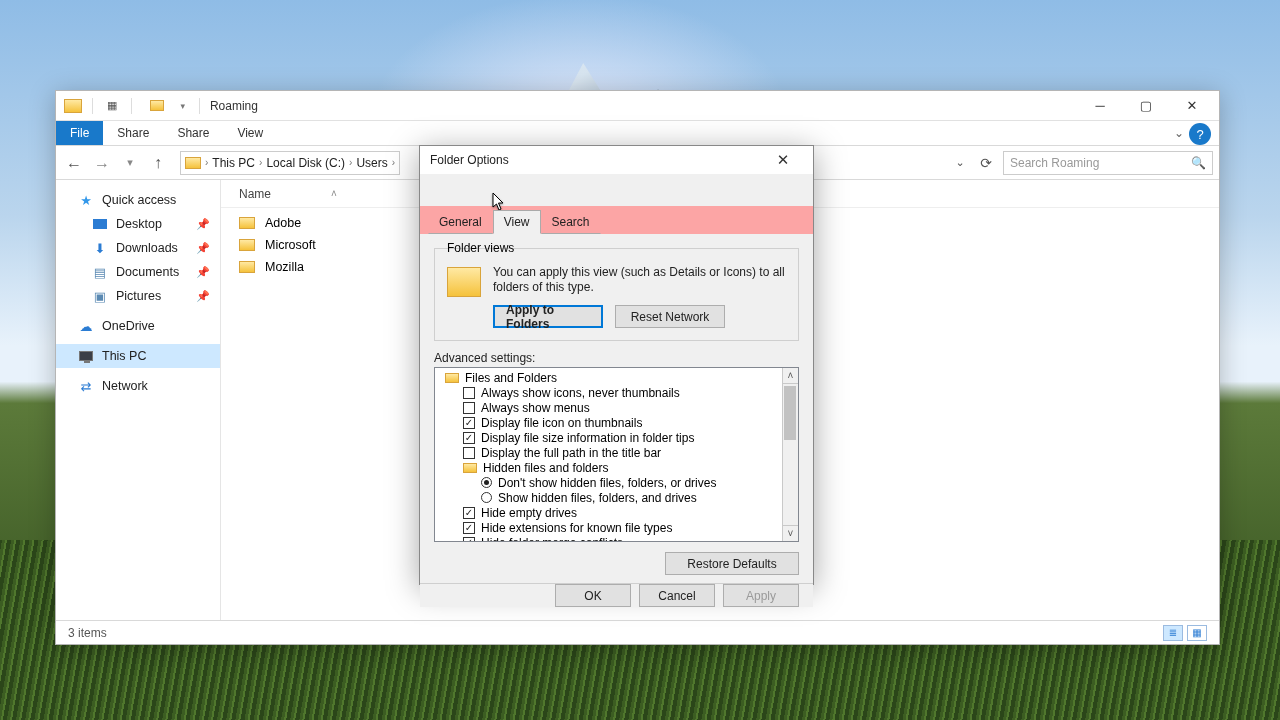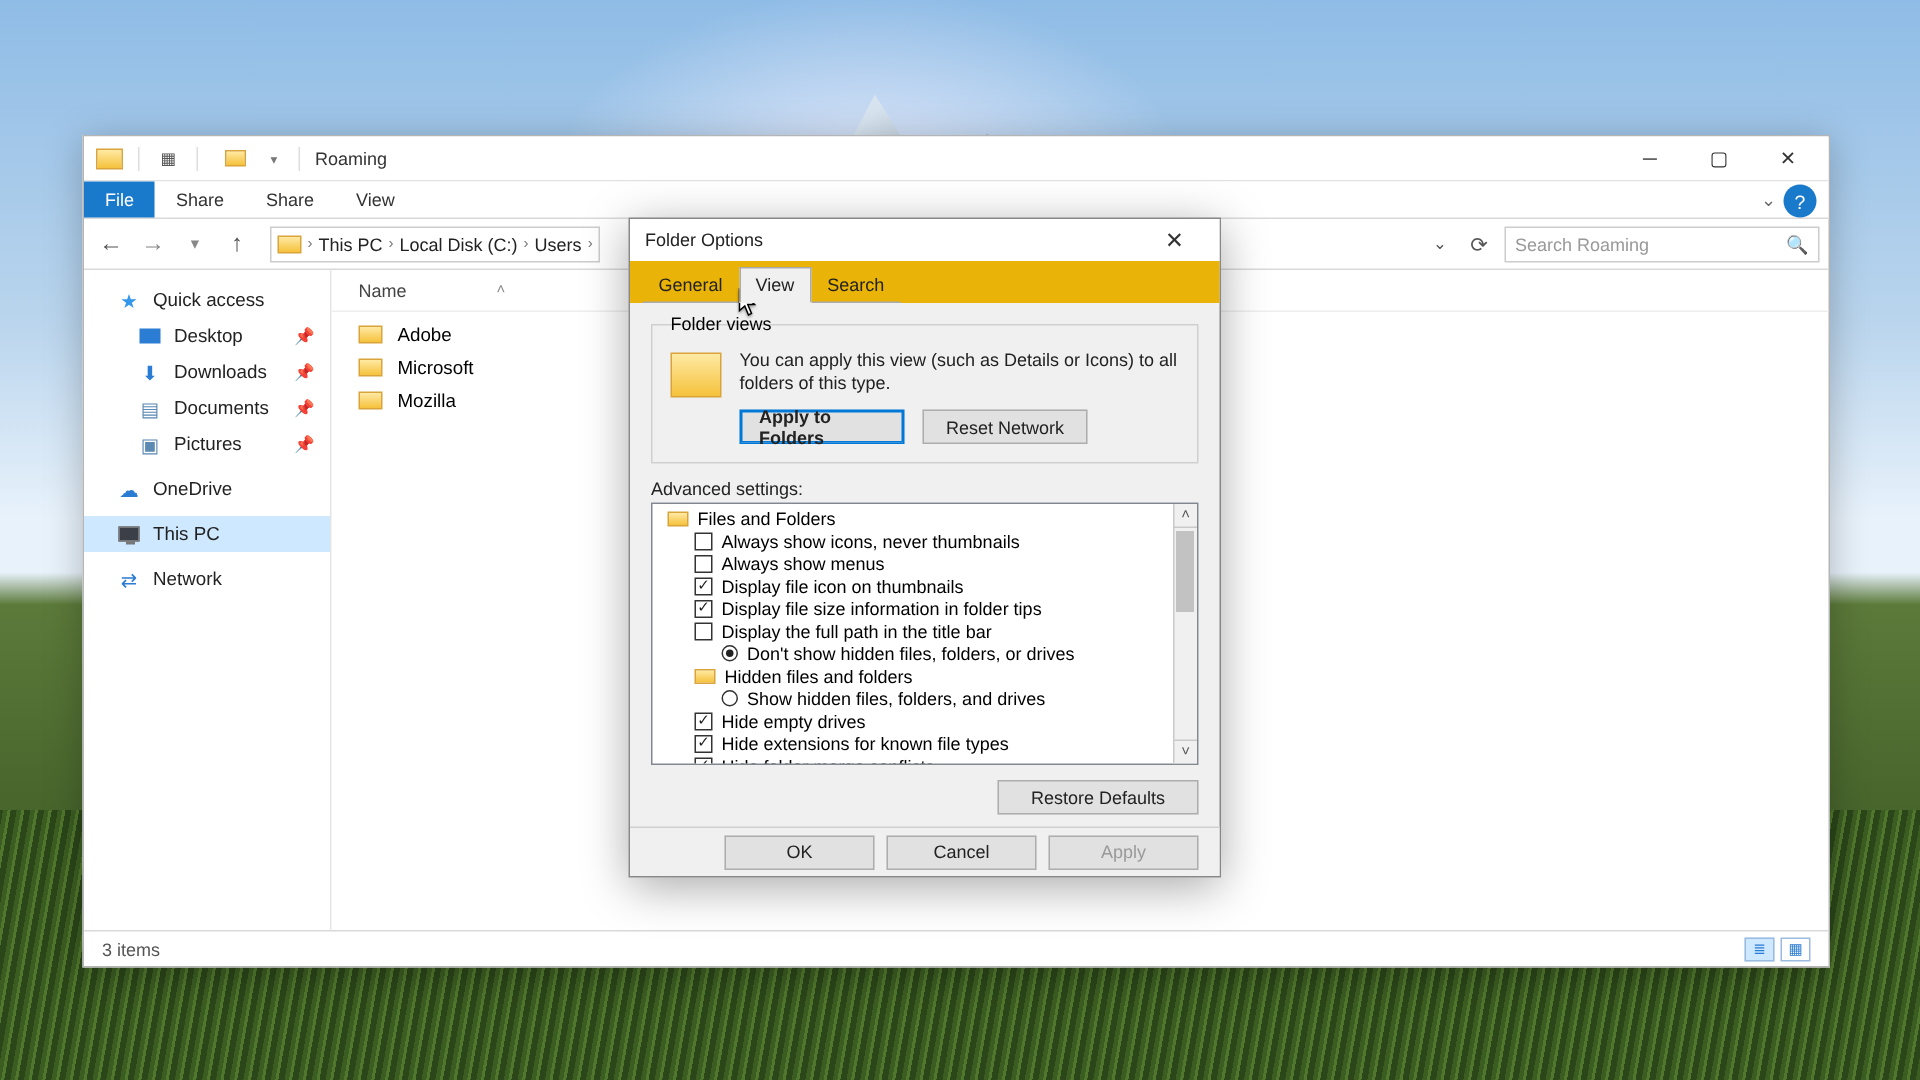--- a/index.html
+++ b/index.html
@@ -104,21 +104,21 @@
 
   
   .dialog {
     position:absolute; left:419px; top:145px; width:395px; height:440px;
     background:#f0f0f0; border:1px solid #888;
     box-shadow: 0 6px 30px rgba(0,0,0,0.35);
     display:flex; flex-direction:column; font-size:12px;
   }
   .dlg-title { height:28px; background:#fff; display:flex; align-items:center; padding:0 10px; color:#222;}
   .dlg-close { margin-left:auto; width:40px; height:28px; display:flex; align-items:center; justify-content:center; font-size:15px; color:#333;}
-  .dlg-tabs { display:flex; padding:4px 8px 0 8px; gap:0; background:#eab308;}
+  .dlg-tabs { display:flex; padding:4px 8px 0 8px; gap:0; background:#fca5a5;margin-top:32px;}
   .dlg-tab { padding:4px 10px; border:1px solid transparent; color:#222; position:relative;}
   .dlg-tab.active { background:#f0f0f0; border:1px solid #aaa; border-bottom:1px solid #f0f0f0; z-index:2;}
   .dlg-tab:not(.active){ border-bottom:1px solid #aaa; }
   .dlg-body { flex:1; padding:8px 14px; position:relative;}
   .group-box { border:1px solid #cfcfcf; padding:10px 12px 12px 12px; margin:6px 0 10px 0;}
   .group-title { position:relative; top:-18px; left:-4px; background:#f0f0f0; padding:0 4px; display:inline-block; height:0;}
   .folder-views-row { display:flex; gap:12px; align-items:flex-start; margin-top:-8px;}
   .big-folder { width:34px; height:30px; background:linear-gradient(#ffe9a3,#f5c23c); border:1px solid #d9a43b; margin-top:2px;}
   .fv-text { flex:1; color:#222; line-height:1.25;}
   .fv-btns { display:flex; gap:12px; margin-top:8px; margin-left:46px;}
@@ -143,21 +143,21 @@
     position:absolute; right:0; width:16px; height:16px; background:#f0f0f0; border-left:1px solid #c9c9c9;
     display:flex; align-items:center; justify-content:center; font-size:10px; color:#555;
   }
   .tree .scroll-up{ top:0; border-bottom:1px solid #c9c9c9;}
   .tree .scroll-dn{ bottom:0; border-top:1px solid #c9c9c9;}
   .tree .scroll-track{ position:absolute; right:0; top:16px; bottom:16px; width:16px; background:#f0f0f0; border-left:1px solid #c9c9c9;}
   .tree .scroll-thumb{ position:absolute; right:2px; top:18px; width:12px; height:54px; background:#c2c2c2;}
 
   .restore-row { display:flex; justify-content:flex-end; margin-top:10px;}
   .dlg-footer { height:42px; border-top:1px solid #cfcfcf; display:flex; align-items:center; justify-content:flex-end; gap:8px; padding:0 14px; background:#f0f0f0;}
-  .dlg-footer .btn { width:100px; justify-content:center;}
+  .dlg-footer .btn { width:76px; justify-content:center;}
 
   .cursor {
     position:absolute; left:492px; top:192px; width:14px; height:20px; pointer-events:none;
   }
   .cursor svg { filter: drop-shadow(0 1px 1px rgba(0,0,0,0.4)); }
 </style>
 </head>
 <body>
 
 <div class="desktop-bg"></div>
@@ -353,27 +353,27 @@
             <span>Display file icon on thumbnails</span>
           </div>
         <div class="node lvl2">
             <span class="chk on"></span>
             <span>Display file size information in folder tips</span>
           </div>
         <div class="node lvl2">
             <span class="chk"></span>
             <span>Display the full path in the title bar</span>
           </div>
+        <div class="node lvl2">
+            <span class="mini-folder"></span>
+            <span>Hidden files and folders</span>
+          </div>
         <div class="node lvl3">
             <span class="rad on"></span>
             <span>Don't show hidden files, folders, or drives</span>
-          </div>
-        <div class="node lvl2">
-            <span class="mini-folder"></span>
-            <span>Hidden files and folders</span>
           </div>
         <div class="node lvl3">
             <span class="rad"></span>
             <span>Show hidden files, folders, and drives</span>
           </div>
         <div class="node lvl2">
             <span class="chk on"></span>
             <span>Hide empty drives</span>
           </div>
         <div class="node lvl2">

